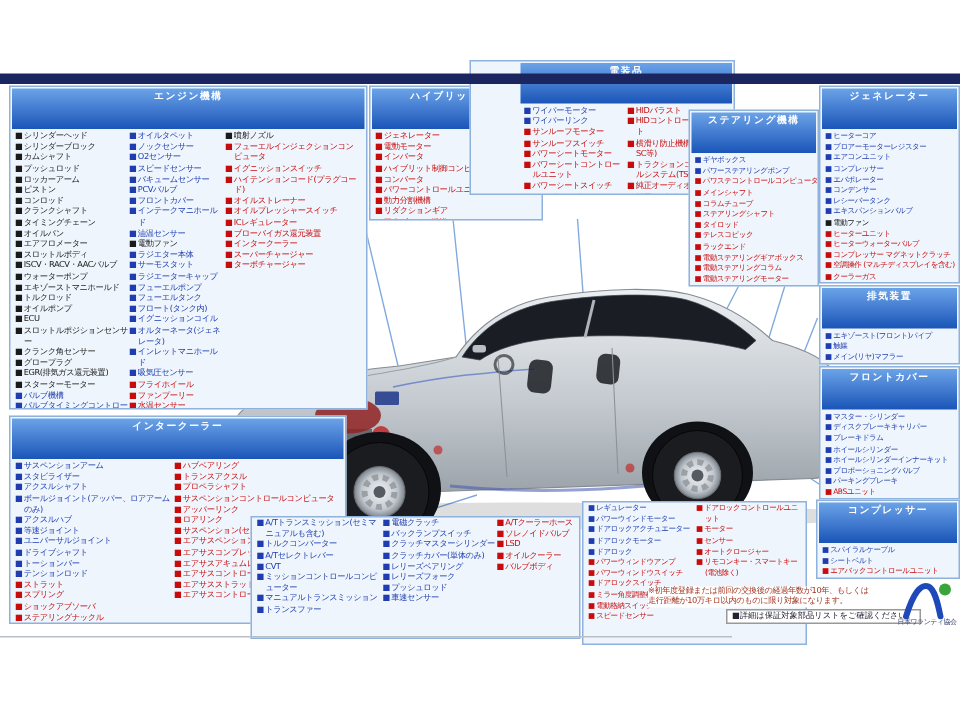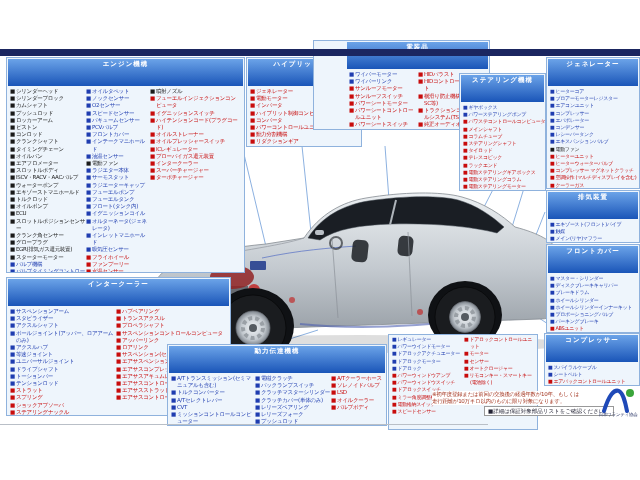--- a/index.html
+++ b/index.html
@@ -368,21 +368,20 @@
           <div class="pi c-r"><span class="sq">■</span><span>エアサスペンション</span></div>
           <div class="pi c-r"><span class="sq">■</span><span>エアサスコンプレッサー</span></div>
           <div class="pi c-r"><span class="sq">■</span><span>エアサスアキュムレーター</span></div>
           <div class="pi c-r"><span class="sq">■</span><span>エアサスコントロールバルブ</span></div>
           <div class="pi c-r"><span class="sq">■</span><span>エアサスストラット</span></div>
           <div class="pi c-r"><span class="sq">■</span><span>エアサスコントロールユニット</span></div>
         </div>
       </div>
     </div>
   <div class="sec" id="sec-power">
-      <div class="sec-h">動力伝達機構</div>
       <div class="cols">
         <div class="col">
           <div class="pi c-b"><span class="sq">■</span><span>A/Tトランスミッション(セミマニュアルも含む)</span></div>
           <div class="pi c-b"><span class="sq">■</span><span>トルクコンバーター</span></div>
           <div class="pi c-b"><span class="sq">■</span><span>A/Tセレクトレバー</span></div>
           <div class="pi c-b"><span class="sq">■</span><span>CVT</span></div>
           <div class="pi c-b"><span class="sq">■</span><span>ミッションコントロールコンピューター</span></div>
           <div class="pi c-b"><span class="sq">■</span><span>マニュアルトランスミッション</span></div>
           <div class="pi c-b"><span class="sq">■</span><span>トランスファー</span></div>
         </div>

